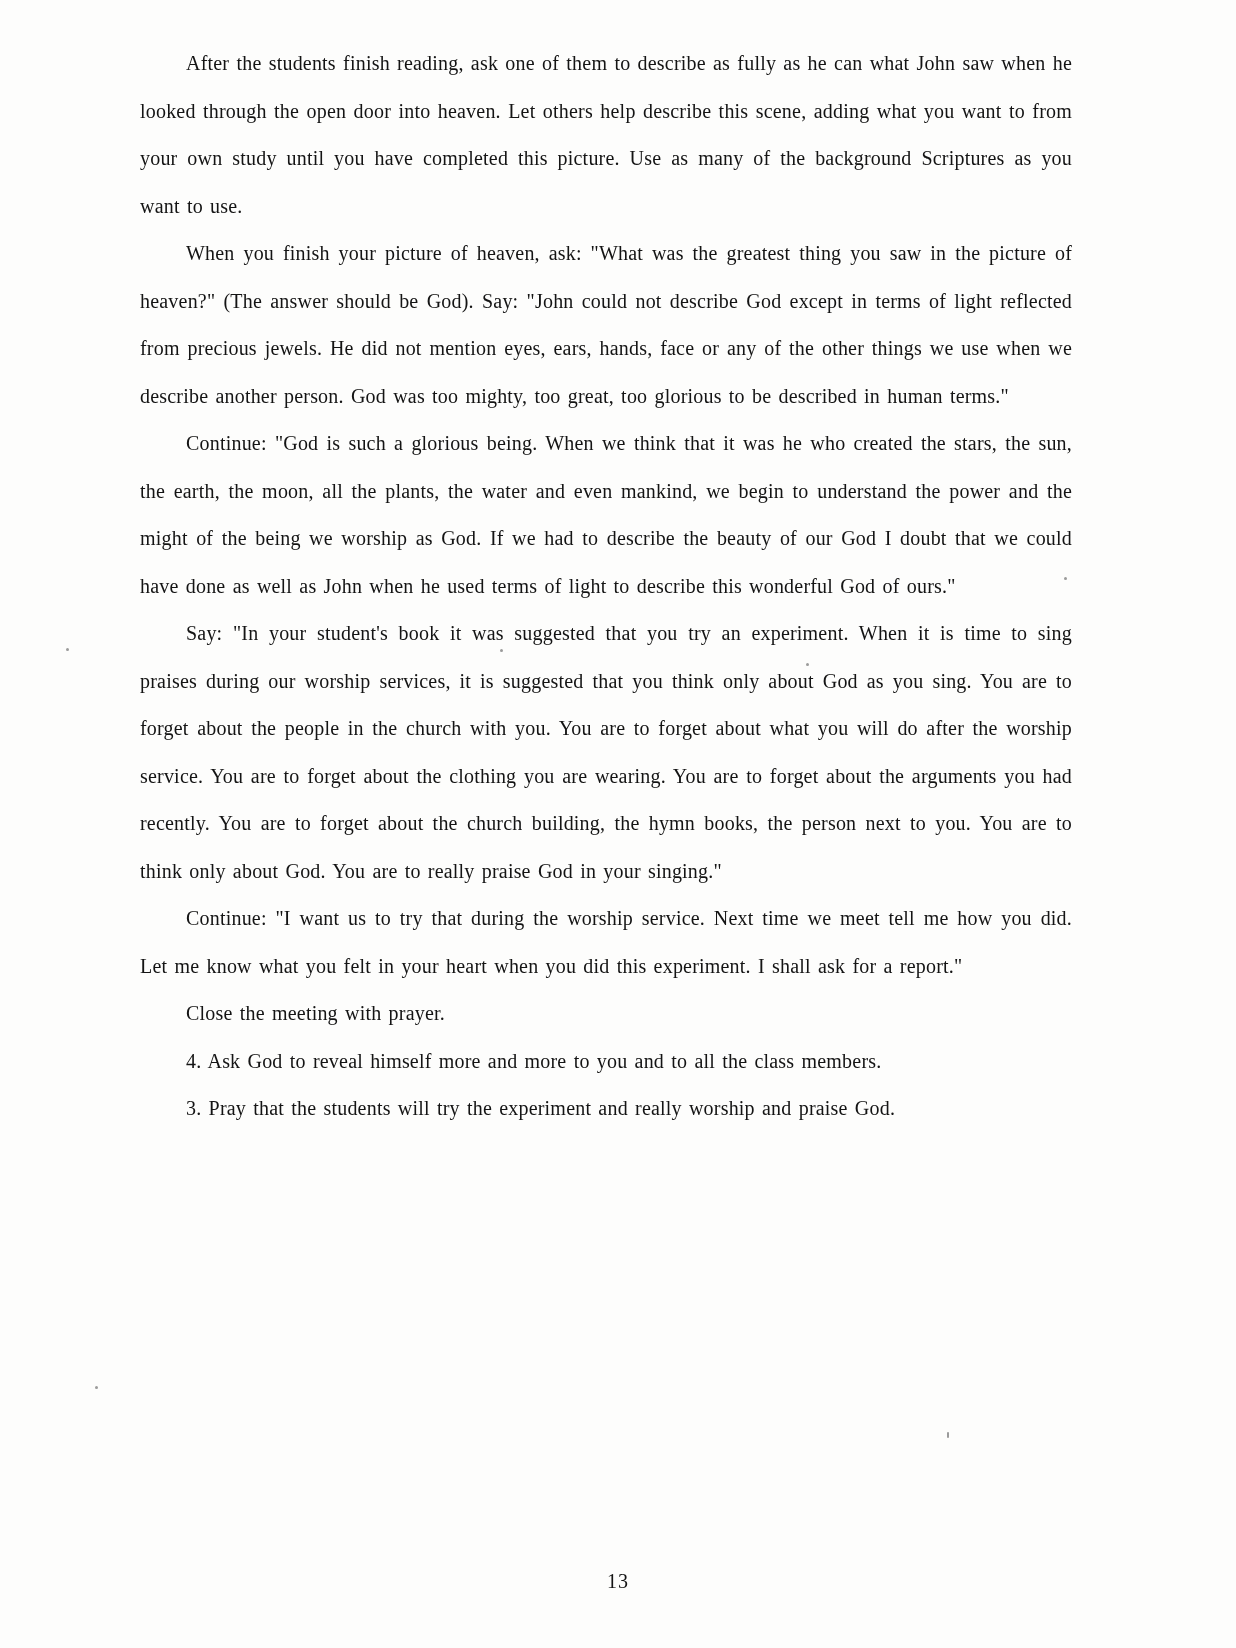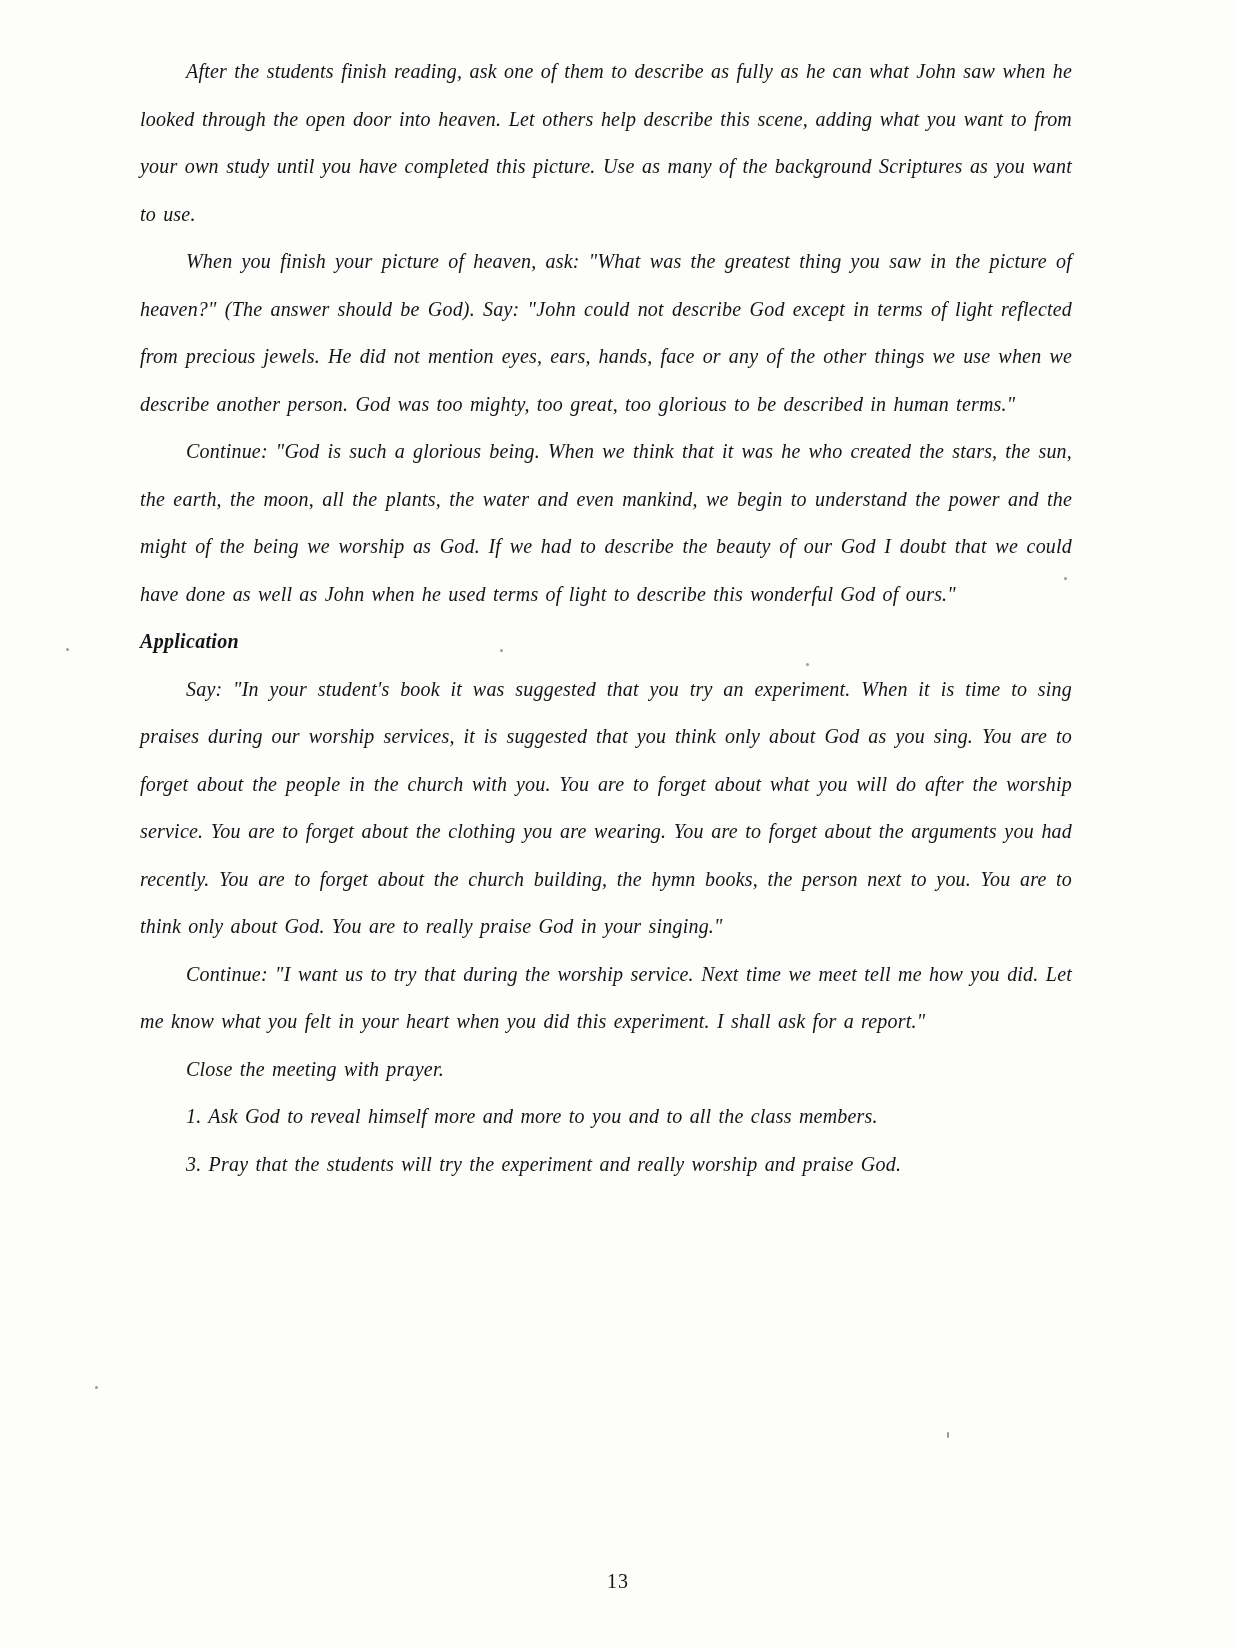--- a/index.html
+++ b/index.html
@@ -13,23 +13,22 @@
     height: 1648px;
     margin: 0 auto;
     background: #fdfdfc;
     overflow: hidden;
     font-family: "Liberation Serif", "DejaVu Serif", serif;
     color: #141414;
   }
   .text-column {
     position: absolute;
     left: 140px;
-    top: 48px;
+    top: 40px;
     width: 932px;
-    font-style: italic;
   }
   .para {
     margin: 0;
     font-size: 20px;
     line-height: 47.5px;
     text-align: justify;
     text-indent: 46px;
     word-spacing: 2px;
     letter-spacing: 0.2px;
   }
@@ -79,30 +78,29 @@
 <div class="page">
 
   <div class="text-column">
 
     <p class="para">After the students finish reading, ask one of them to describe as fully as he can what John saw when he looked through the open door into heaven. Let others help describe this scene, adding what you want to from your own study until you have completed this picture. Use as many of the background Scriptures as you want to use.</p>
 
     <p class="para">When you finish your picture of heaven, ask: "What was the greatest thing you saw in the picture of heaven?" (The answer should be God). Say: "John could not describe God except in terms of light reflected from precious jewels. He did not mention eyes, ears, hands, face or any of the other things we use when we describe another person. God was too mighty, too great, too glorious to be described in human terms."</p>
 
     <p class="para">Continue: "God is such a glorious being. When we think that it was he who created the stars, the sun, the earth, the moon, all the plants, the water and even mankind, we begin to understand the power and the might of the being we worship as God. If we had to describe the beauty of our God I doubt that we could have done as well as John when he used terms of light to describe this wonderful God of ours."</p>
 
-    <h3 class="heading">Application</h3>
 
     <p class="para">Say: "In your student's book it was suggested that you try an experiment. When it is time to sing praises during our worship services, it is suggested that you think only about God as you sing. You are to forget about the people in the church with you. You are to forget about what you will do after the worship service. You are to forget about the clothing you are wearing. You are to forget about the arguments you had recently. You are to forget about the church building, the hymn books, the person next to you. You are to think only about God. You are to really praise God in your singing."</p>
 
     <p class="para">Continue: "I want us to try that during the worship service. Next time we meet tell me how you did. Let me know what you felt in your heart when you did this experiment.  I shall ask for a report."</p>
 
     <p class="para">Close the meeting with prayer.</p>
 
 
-    <p class="list-item">1. Ask God to reveal himself more and more to you and to all the class members.</p>
+    <p class="list-item">4. Ask God to reveal himself more and more to you and to all the class members.</p>
 
     <p class="list-item">3. Pray that the students will try the experiment and really worship and praise God.</p>
 
   </div>
 
   <div class="page-number">13</div>
 
   <div class="artifact" style="left:66px;  top:648px;"></div>
   <div class="artifact" style="left:500px; top:649px;"></div>
   <div class="artifact" style="left:806px; top:663px;"></div>

